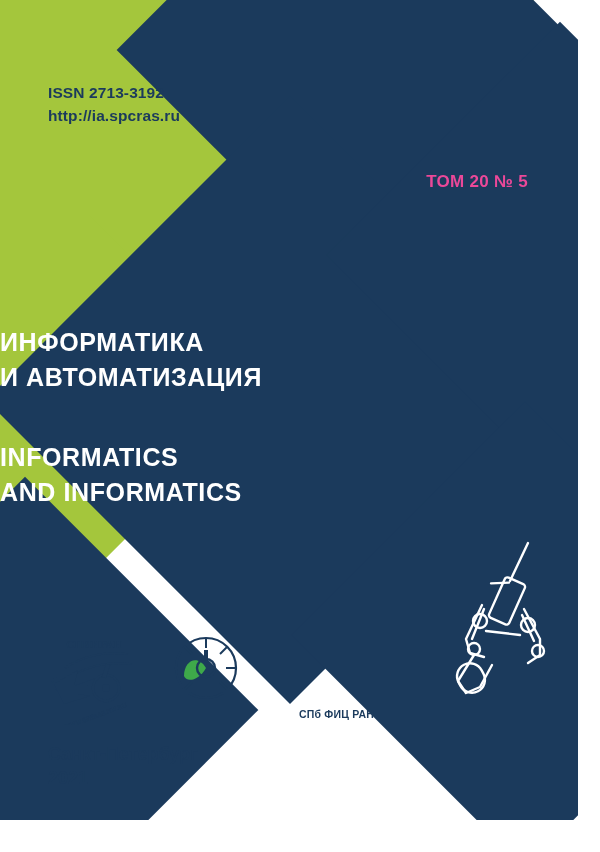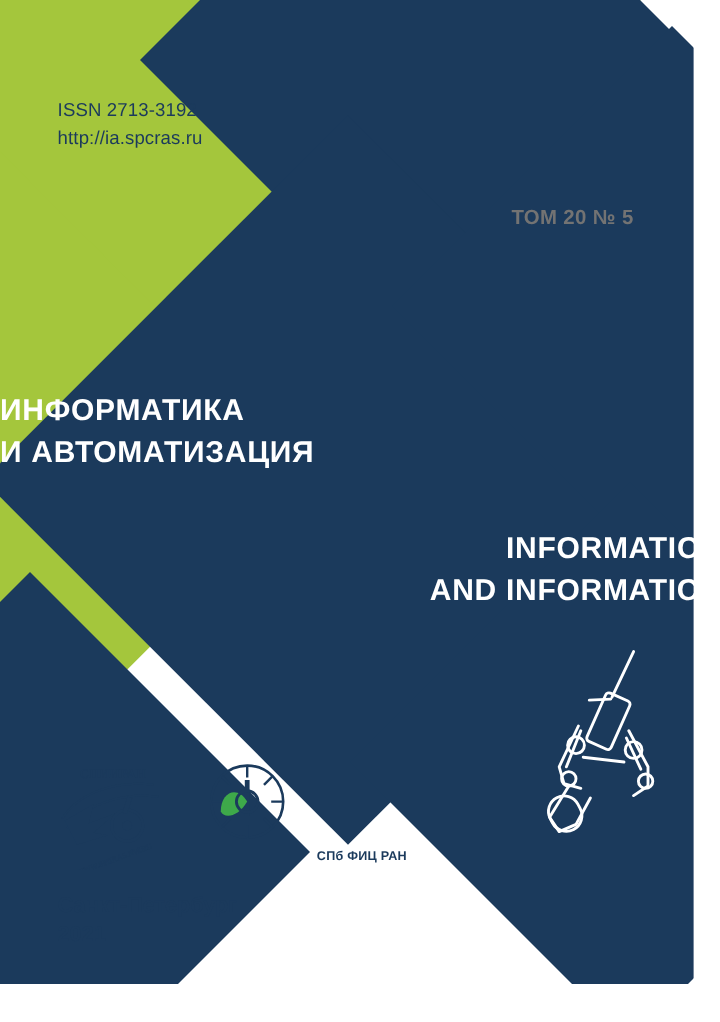--- a/index.html
+++ b/index.html
@@ -105,33 +105,33 @@
     background: #ffffff;
   }
 
   
   .issn-block {
     position: absolute;
     left: 48px;
     top: 82px;
     color: #1b3a5c;
     font-size: 15.5px;
-    font-weight: normal;
+    font-weight: bold;
     line-height: 1.48;
     letter-spacing: 0.1px;
   }
   .issn-block div {
     white-space: nowrap;
   }
 
   .volume {
     position: absolute;
     right: 72px;
     top: 172px;
-    color: #737373;
+    color: #ec4899;
     font-size: 17px;
     font-weight: bold;
     letter-spacing: 0.3px;
     white-space: nowrap;
   }
 
   .title-ru {
     position: absolute;
     left: 0;
     right: 0;
@@ -141,21 +141,21 @@
     font-size: 25px;
     font-weight: bold;
     line-height: 1.38;
     letter-spacing: 0.6px;
   }
   .title-en {
     position: absolute;
     left: 0;
     right: 0;
     top: 440px;
-    text-align: right;
+    text-align: left;
     color: #ffffff;
     font-size: 25px;
     font-weight: bold;
     line-height: 1.38;
     letter-spacing: 0.6px;
   }
 
   .city {
     position: absolute;
     left: 48px;
@@ -186,21 +186,21 @@
     left: 110px;
     top: 0;
     width: 105px;
     height: 100px;
   }
   .logo-caption {
     position: absolute;
     left: 110px;
     top: 78px;
     width: 110px;
-    text-align: left;
+    text-align: right;
     color: #1b3a5c;
     font-size: 10.5px;
     font-weight: bold;
     letter-spacing: 0.2px;
   }
 
   
   .robot {
     position: absolute;
     left: 440px;

